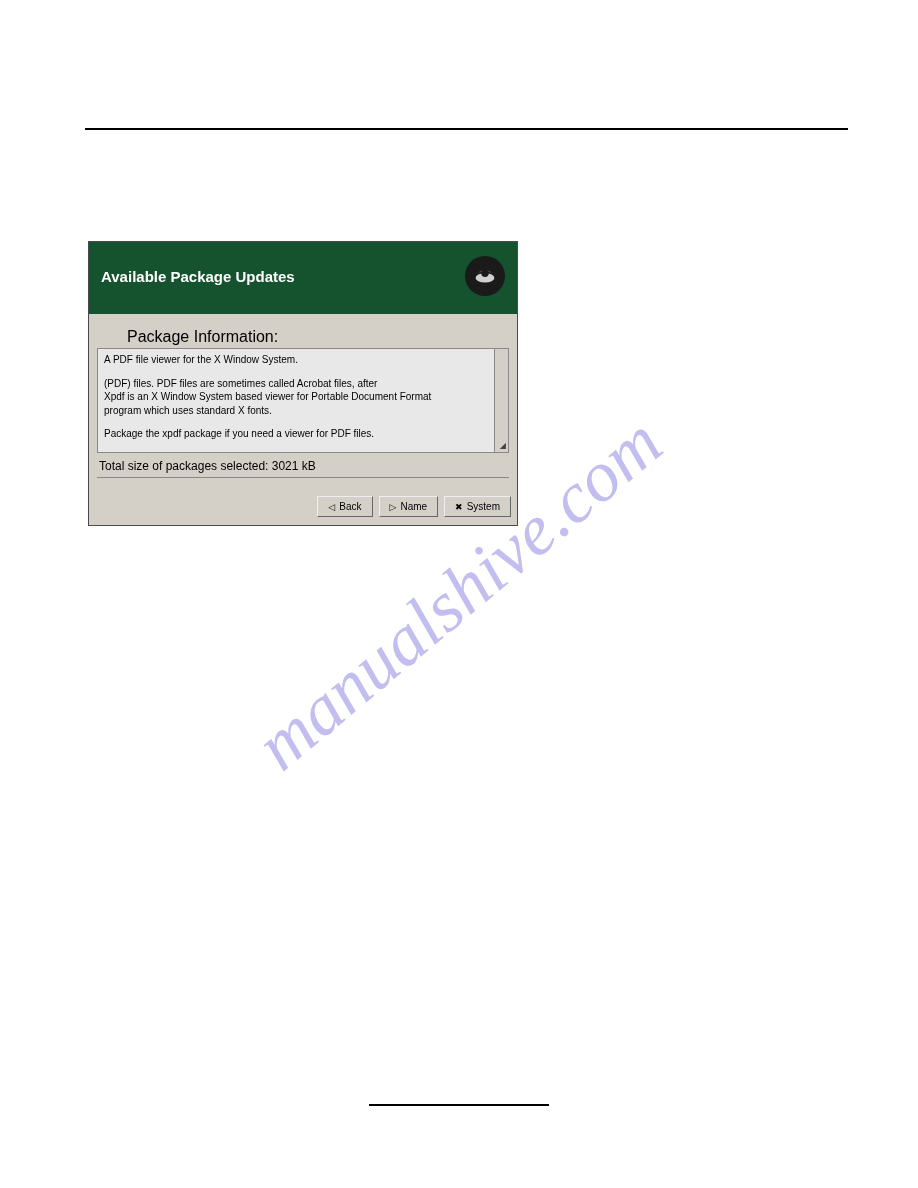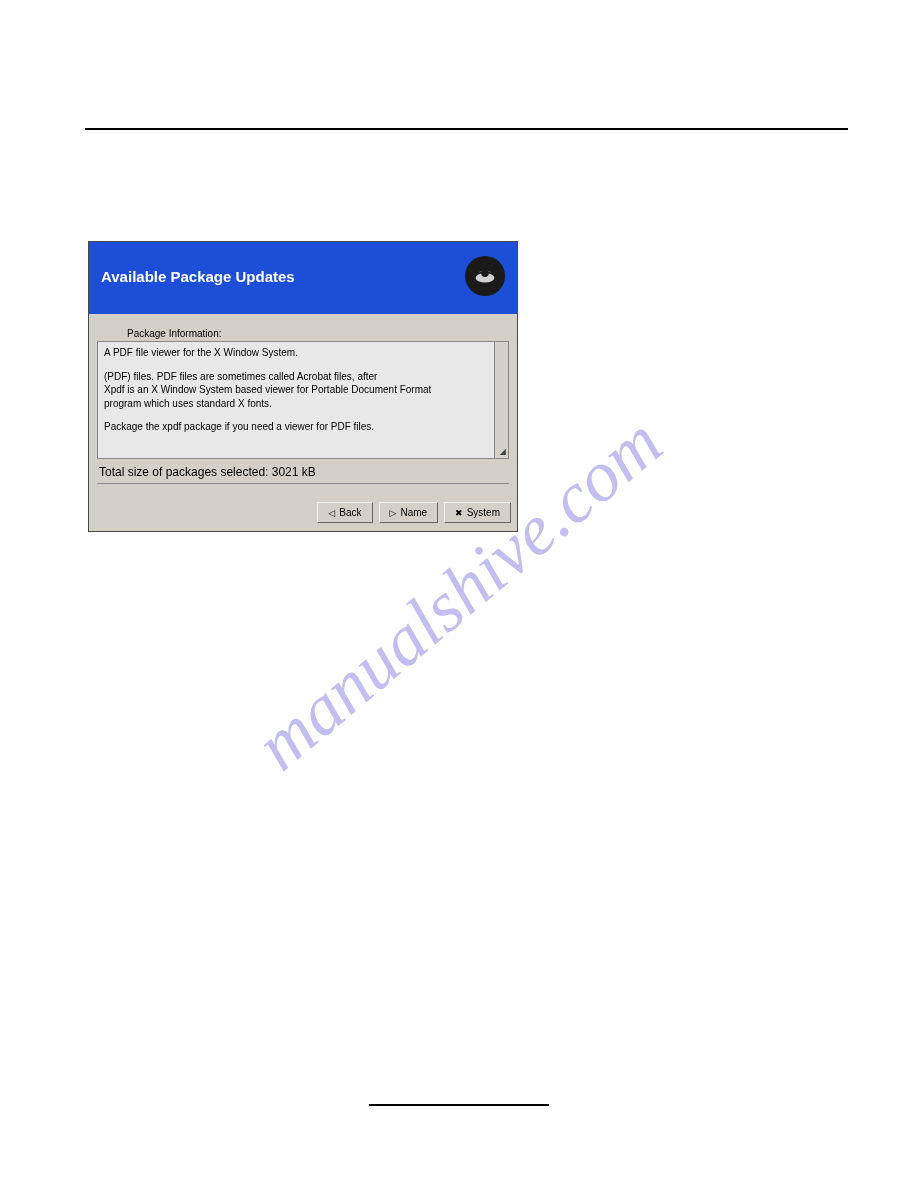--- a/index.html
+++ b/index.html
@@ -41,21 +41,21 @@
     .dialog {
       position: absolute;
       top: 241px;
       left: 88px;
       width: 430px;
       background: #d4d0c8;
       border: 1px solid #4a4a4a;
       z-index: 10;
     }
     .dialog-header {
-      background: #1d4ed8;
+      background: #14532d;
       color: #ffffff;
       font-weight: bold;
       font-size: 15px;
       padding: 14px 12px 18px 12px;
       display: flex;
       justify-content: space-between;
       align-items: center;
     }
     .redhat-icon {
       width: 40px;
@@ -115,32 +115,32 @@
     .scroll-handle {
       width: 14px;
       height: 14px;
       background: #d4d0c8;
       border: 1px solid #666;
       margin-left: auto;
       margin-top: -15px;
       margin-right: 1px;
     }
     .pkg-info-label {
-      font-size: 10px;
+      font-size: 16px;
       margin: 6px 0 2px 2px;
       color: #000;
       padding-left: 28px;
     }
     .info-box {
       border: 1px solid #888;
       background: #e8e8e8;
       font-size: 10px;
       color: #000;
       padding: 4px 6px;
-      height: 118px;
+      height: 105px;
       position: relative;
       line-height: 1.35;
     }
     .info-box .scroll {
       position: absolute;
       right: 0; top: 0; bottom: 0;
       width: 14px;
       background: #d4d0c8;
       border-left: 1px solid #888;
     }

